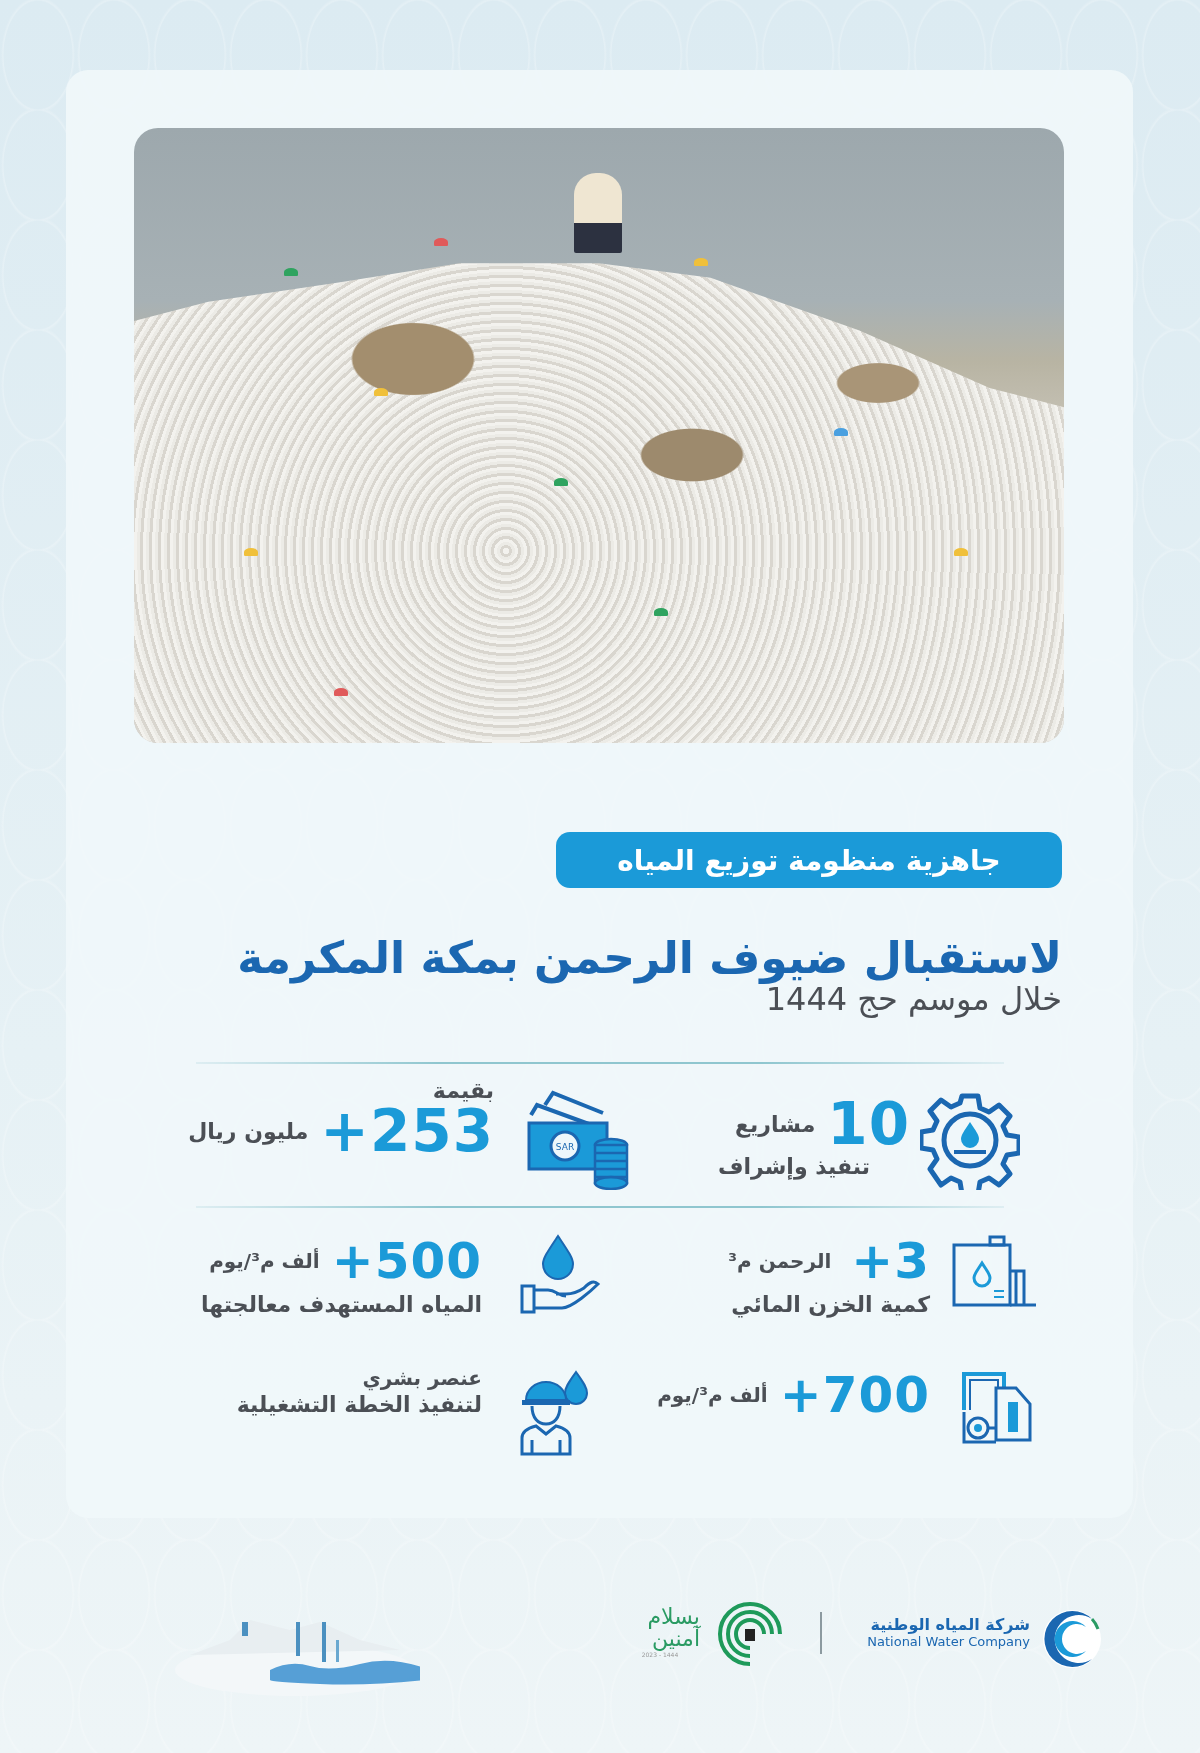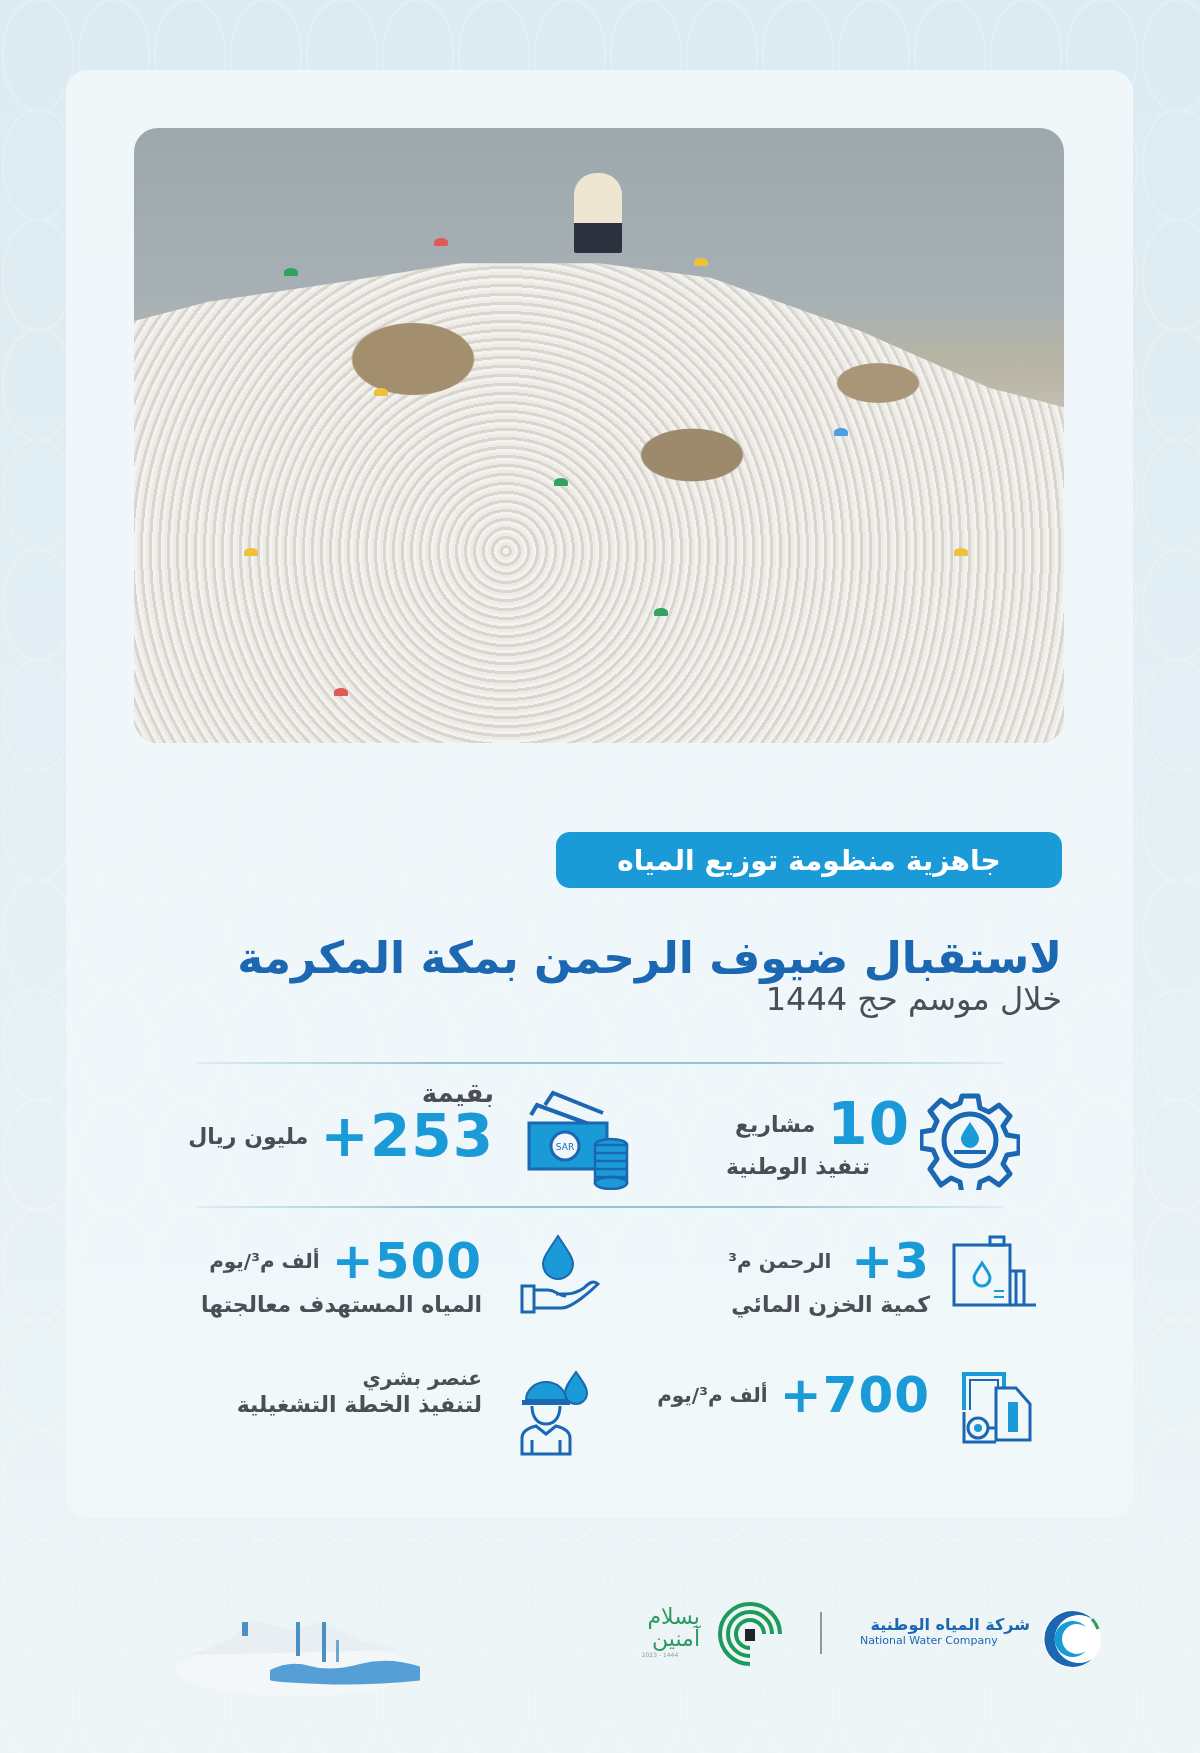--- a/index.html
+++ b/index.html
@@ -61,21 +61,21 @@
   }
   .divider {
     position: absolute; left: 196px; width: 808px; height: 2px;
     background: linear-gradient(90deg, rgba(150,200,210,0.2), #8fc6cf 30%, #8fc6cf 70%, rgba(150,200,210,0.2));
   }
 
   .stat { position: absolute; direction: rtl; text-align: right; }
   .stat .num { color: #1b9ad8; font-weight: bold; font-family: "DejaVu Sans", sans-serif; letter-spacing: 1px; }
   .stat .unit { color: #4b4f55; font-size: 22px; font-weight: bold; }
   .stat .desc { color: #4b4f55; font-size: 22px; font-weight: bold; }
-  .stat .pre { color: #4b4f55; font-size: 26px; font-weight: bold; }
+  .stat .pre { color: #4b4f55; font-size: 22px; font-weight: bold; }
   .icon { position: absolute; }
 
   .footer-logo-text { position: absolute; direction: rtl; text-align: right; }
   .sep { position: absolute; left: 820px; top: 1612px; width: 2px; height: 42px; background: #8c9aa0; }
   .illus { position: absolute; left: 170px; top: 1560px; width: 250px; height: 140px; }
 </style>
 </head>
 <body>
 
 <div class="pattern"></div>
@@ -110,21 +110,21 @@
   <path d="M42 6h16l2 12 9 4 10-7 11 11-7 10 4 9 12 2v16l-12 2-4 9 7 10-11 11-10-7-9 4-2 12H42l-2-12-9-4-10 7L10 79l7-10-4-9-12-2V42l12-2 4-9-7-10L21 10l10 7 9-4z" fill="none" stroke="#1b67b1" stroke-width="5" stroke-linejoin="round"></path>
   <circle cx="50" cy="50" r="26" fill="none" stroke="#1b67b1" stroke-width="5"></circle>
   <path d="M50 32c-6 9-9 13-9 17a9 9 0 0 0 18 0c0-4-3-8-9-17z" fill="#1b9ad8"></path>
   <path d="M34 62h32" stroke="#1b67b1" stroke-width="4"></path>
 </svg>
 <div class="stat" style="right:290px;top:1090px;width:280px">
   <div style="display:flex;align-items:center;gap:12px;justify-content:flex-start">
     <span class="num" style="font-size:58px">10</span>
     <span class="unit">مشاريع</span>
   </div>
-  <div class="desc" style="margin-top:-4px;margin-right:40px">تنفيذ الوطنية</div>
+  <div class="desc" style="margin-top:-4px;margin-right:40px">تنفيذ وإشراف</div>
 </div>
 
 <svg class="icon" style="left:523px;top:1085px" width="110" height="105" viewBox="0 0 110 105">
   <path d="M22 20l8-12 50 20" fill="none" stroke="#1b67b1" stroke-width="4"></path>
   <path d="M8 30l6-10 60 22" fill="none" stroke="#1b67b1" stroke-width="4"></path>
   <rect x="6" y="38" width="78" height="46" fill="#1b9ad8" stroke="#1b67b1" stroke-width="3"></rect>
   <circle cx="42" cy="61" r="14" fill="#eef7fb" stroke="#1b67b1" stroke-width="3"></circle>
   <text x="42" y="65" font-size="9" text-anchor="middle" fill="#1b67b1" font-family="DejaVu Sans, sans-serif">SAR</text>
   <g fill="#1b9ad8" stroke="#1b67b1" stroke-width="2.5">
     <ellipse cx="88" cy="60" rx="16" ry="6"></ellipse>
@@ -220,20 +220,20 @@
   <path d="M64 32A30 30 0 1 0 34 62" fill="none" stroke="#1e9a5a" stroke-width="4"></path>
   <path d="M56 32A22 22 0 1 0 34 54" fill="none" stroke="#1e9a5a" stroke-width="4"></path>
   <path d="M48 32A14 14 0 1 0 34 46" fill="none" stroke="#1e9a5a" stroke-width="4"></path>
   <rect x="29" y="27" width="10" height="12" fill="#222"></rect>
 </svg>
 
 <div class="sep"></div>
 
 <div class="footer-logo-text" style="left:860px;top:1615px;width:170px">
   <div style="color:#1b67b1;font-size:16px;font-weight:bold">شركة المياه الوطنية</div>
-  <div style="color:#1b67b1;font-size:11px;direction:ltr;text-align:left">National Water Company</div>
+  <div style="color:#1b67b1;font-size:13px;direction:ltr;text-align:right">National Water Company</div>
 </div>
 <svg class="icon" style="left:1040px;top:1607px" width="64" height="64" viewBox="0 0 64 64">
   <circle cx="32" cy="32" r="29" fill="#fff"></circle>
   <path d="M52 12A28 28 0 1 0 52 52 24 24 0 1 1 52 12z" fill="#1b67b1"></path>
   <path d="M52 12A28 28 0 0 1 58 22" stroke="#2a9b63" stroke-width="3" fill="none"></path>
   <path d="M46 20A18 18 0 1 0 46 44 15 15 0 1 1 46 20z" fill="#1b9ad8"></path>
 </svg>
 
 </body></html>

